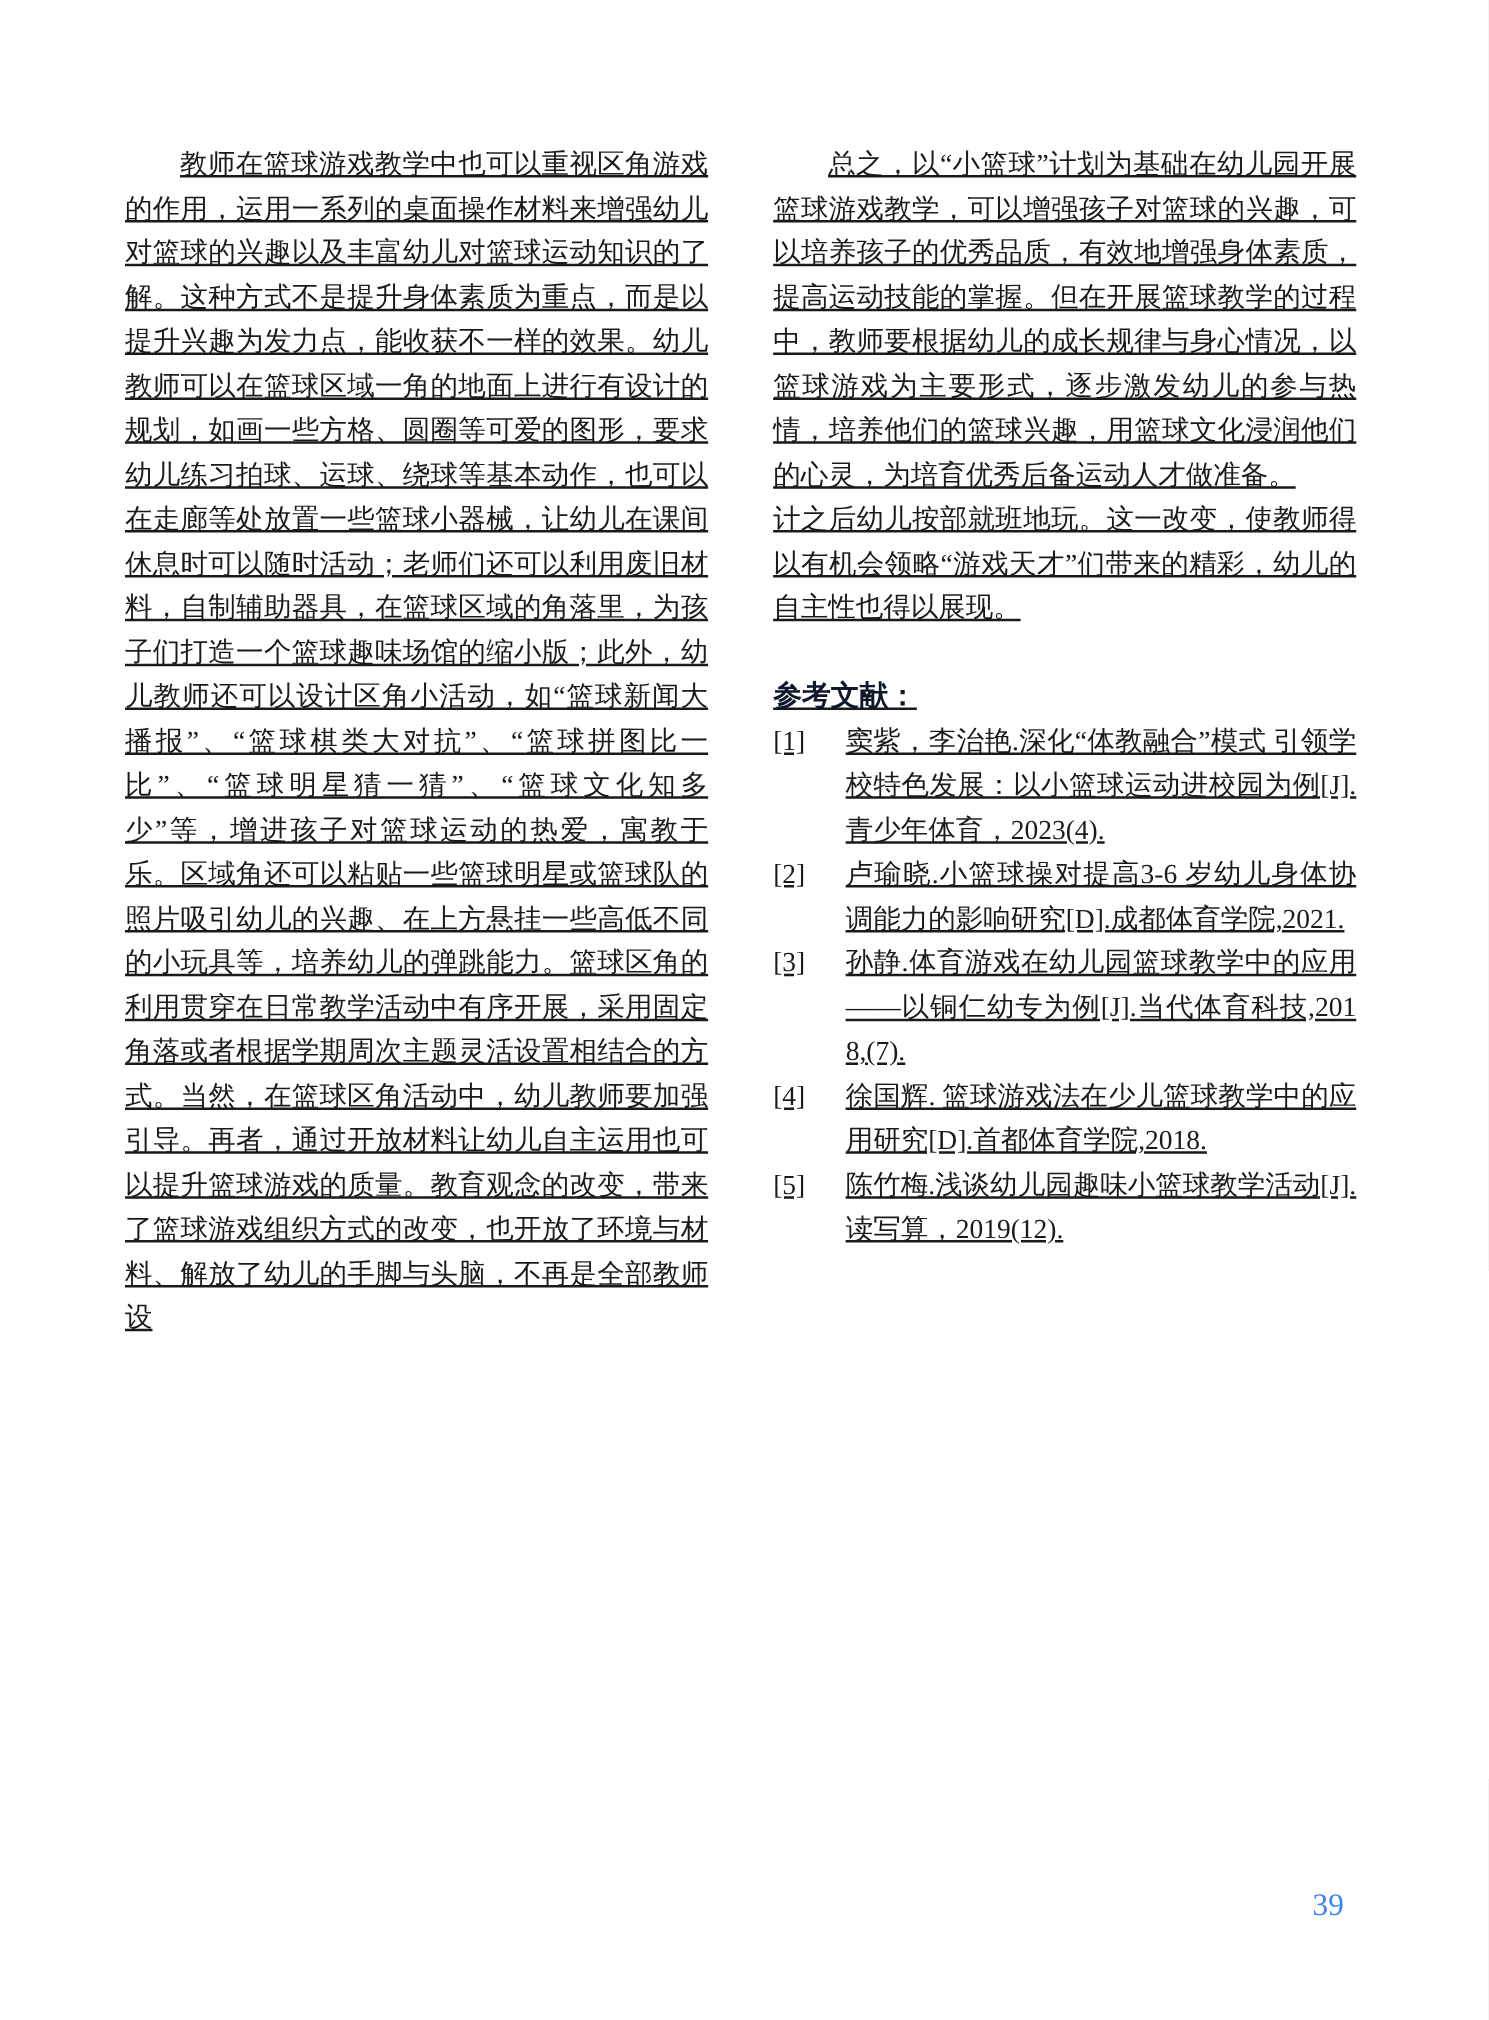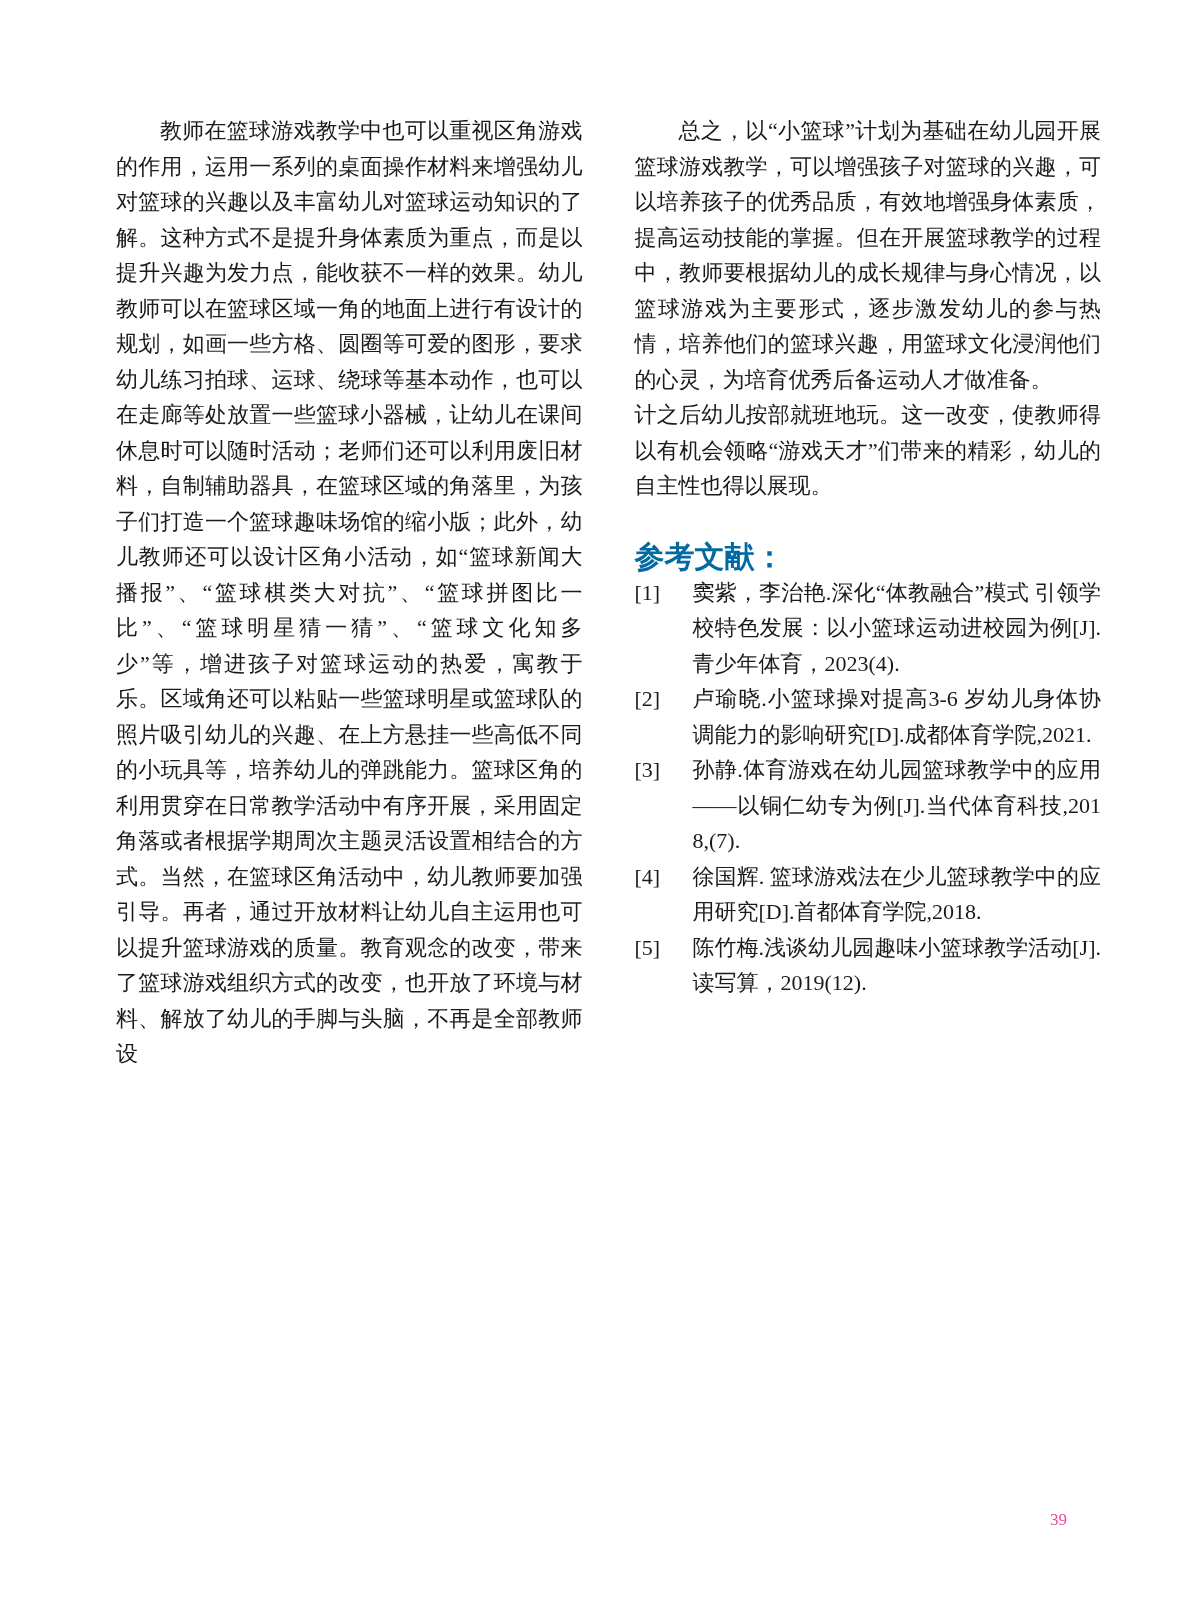--- a/index.html
+++ b/index.html
@@ -13,47 +13,48 @@
     height: 1616px;
     margin: 0 auto;
     background: #ffffff;
     font-family: "Liberation Serif", "DejaVu Serif", serif;
     color: #1a1a1a;
     overflow: hidden;
   }
   .columns {
     position: absolute;
     top: 113px;
-    left: 116px;
+    left: 100px;
     width: 985px;
     display: flex;
     gap: 52px;
+    text-decoration: underline;
   }
   .column {
     flex: 1 1 0;
     min-width: 0;
   }
   .para {
     margin: 0;
     font-size: 22px;
     line-height: 35.5px;
     text-align: justify;
     text-justify: inter-character;
     word-break: break-all;
   }
   .para.indent {
     text-indent: 2em;
   }
   .ref-heading {
     margin: 35.5px 0 0 0;
     font-family: "Liberation Sans", "DejaVu Sans", sans-serif;
     font-weight: bold;
-    font-size: 30px;
+    font-size: 23px;
     line-height: 35.5px;
-    color: #0369a1;
+    color: #0f172a;
   }
   .refs {
     list-style: none;
     margin: 0;
     padding: 0;
   }
   .ref-item {
     display: flex;
     font-size: 22px;
     line-height: 35.5px;
@@ -65,23 +66,23 @@
     flex: 1 1 auto;
     min-width: 0;
     text-align: justify;
     text-justify: inter-character;
     word-break: break-all;
   }
   .page-number {
     position: absolute;
     top: 1510px;
     left: 1050px;
-    font-size: 17px;
+    font-size: 25px;
     line-height: 1.2;
-    color: #ec4899;
+    color: #3b82f6;
   }
 </style>
 </head>
 <body>
 
 <div class="page">
 
   <div class="columns">
 
     <div class="column">

